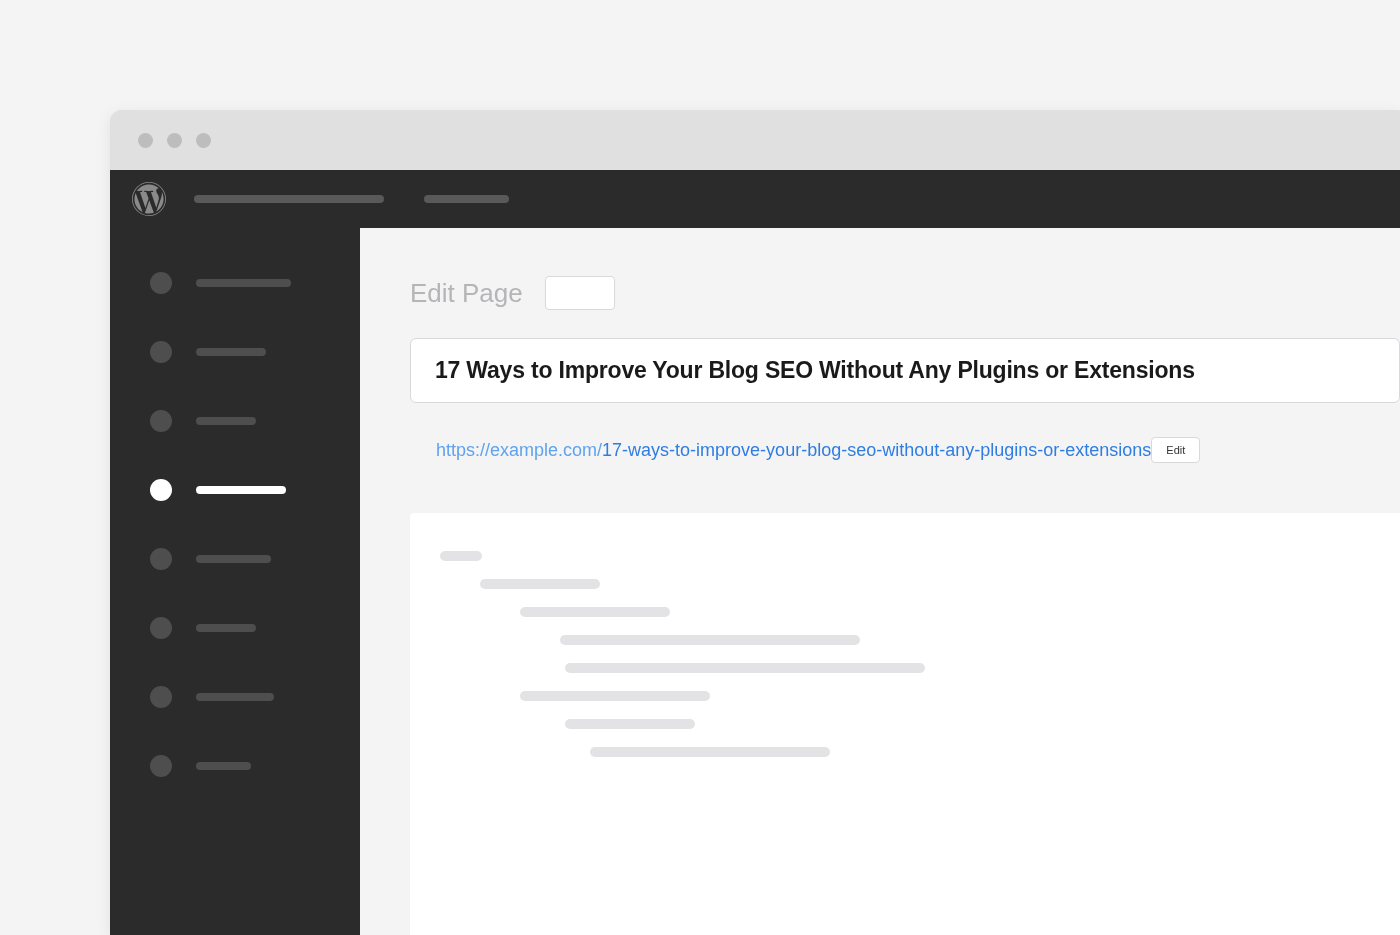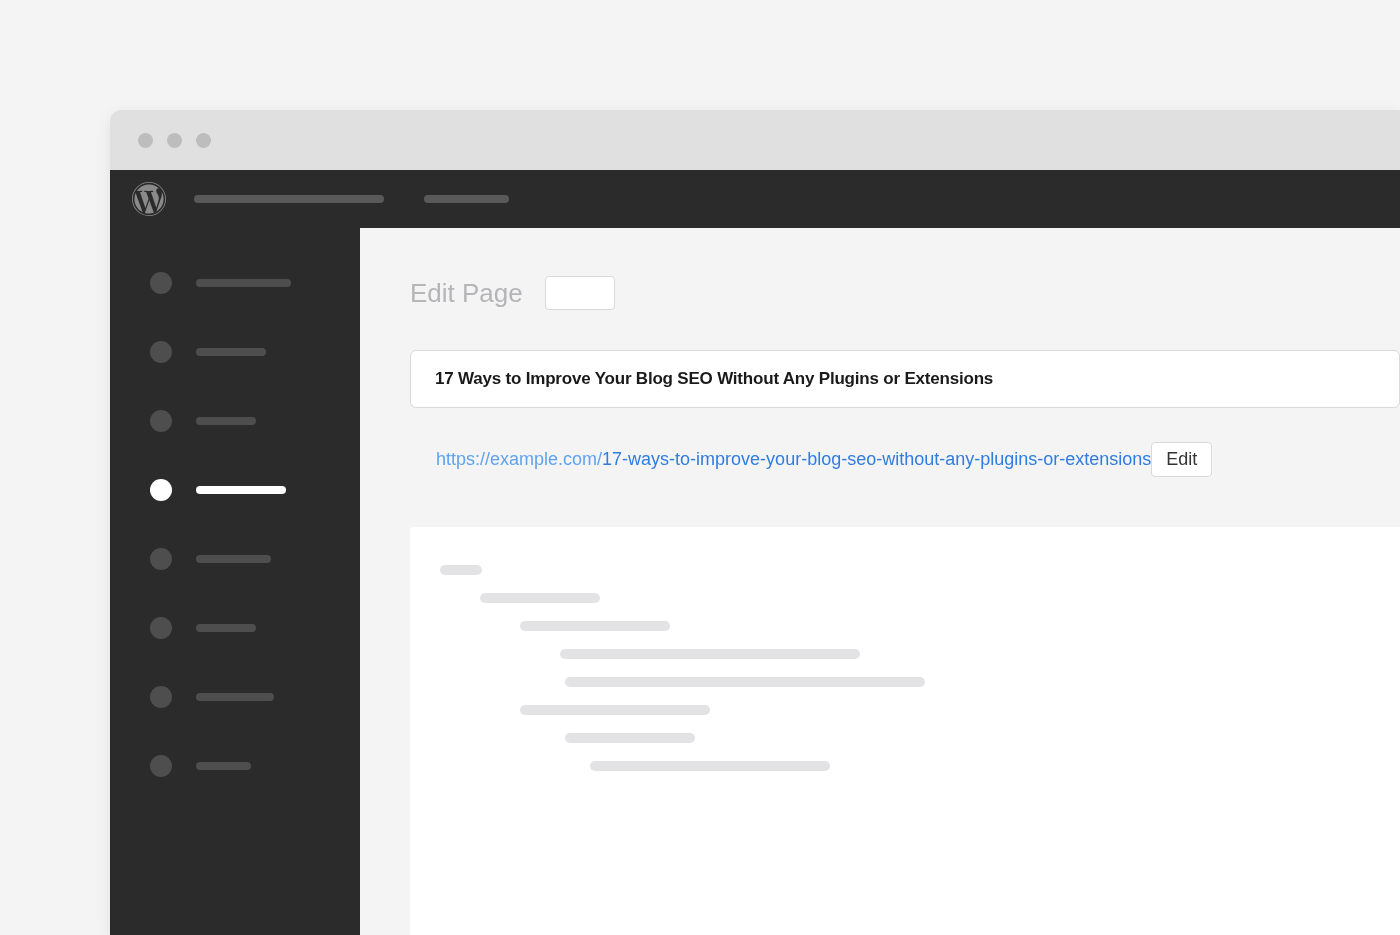--- a/index.html
+++ b/index.html
@@ -103,40 +103,40 @@
       background: #f4f4f5;
       padding: 48px 0 0 50px;
       display: flex;
       flex-direction: column;
       overflow: hidden;
     }
     .page-header {
       display: flex;
       align-items: center;
       gap: 22px;
-      margin-bottom: 40px;
+      margin-bottom: 28px;
     }
     .page-title {
       font-size: 26px;
       font-weight: 400;
       color: #b5b5b7;
     }
     .page-header-button {
       width: 70px;
       height: 34px;
       background: #ffffff;
       border: 1px solid #d9d9dc;
       border-radius: 4px;
     }
     .title-input {
       background: #ffffff;
       border: 1px solid #d9d9dc;
       border-radius: 6px;
       padding: 18px 24px;
-      font-size: 17px;
+      font-size: 23px;
       font-weight: 700;
       color: #1a1a1a;
       margin-bottom: 34px;
       margin-right: 0;
       letter-spacing: -0.2px;
     }
     .permalink-row {
       display: flex;
       align-items: center;
       margin-bottom: 50px;
@@ -144,21 +144,21 @@
       padding-left: 26px;
     }
     .permalink-url { color: #2f7de1; }
     .permalink-base { color: #5fa3ef; }
     .permalink-slug { color: #2f7de1; }
     .edit-button {
       background: #ffffff;
       border: 1px solid #d9d9dc;
       border-radius: 4px;
       padding: 6px 14px;
-      font-size: 18px;
+      font-size: 11px;
       color: #333;
       cursor: pointer;
     }
     .editor-body {
       background: #ffffff;
       border-radius: 4px 0 0 0;
       padding: 38px 30px 30px 30px;
       flex: 1;
     }
     .shimmer-line {

